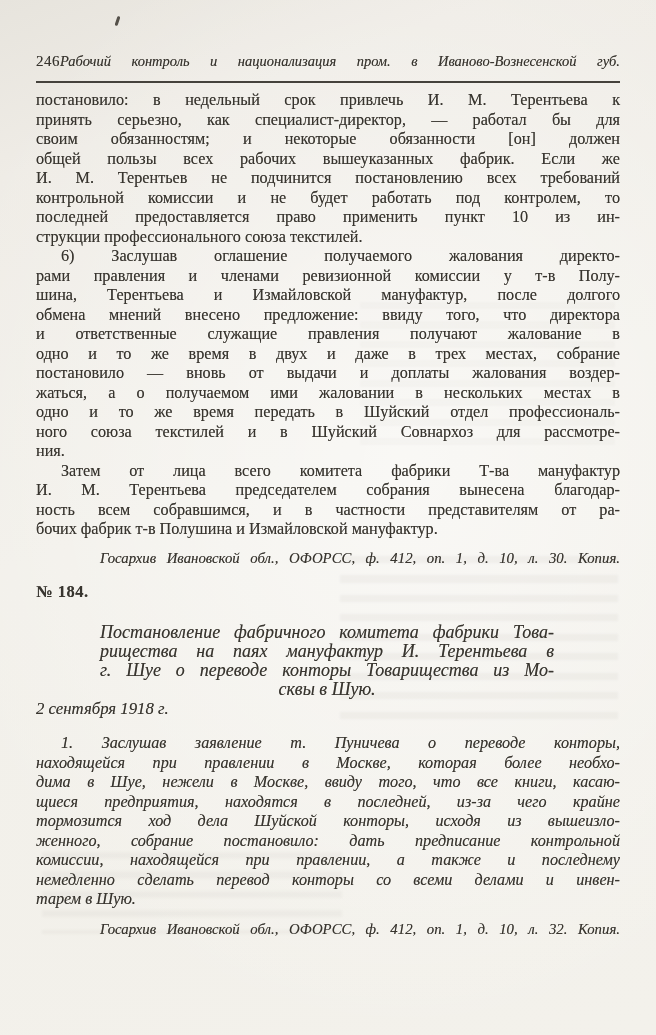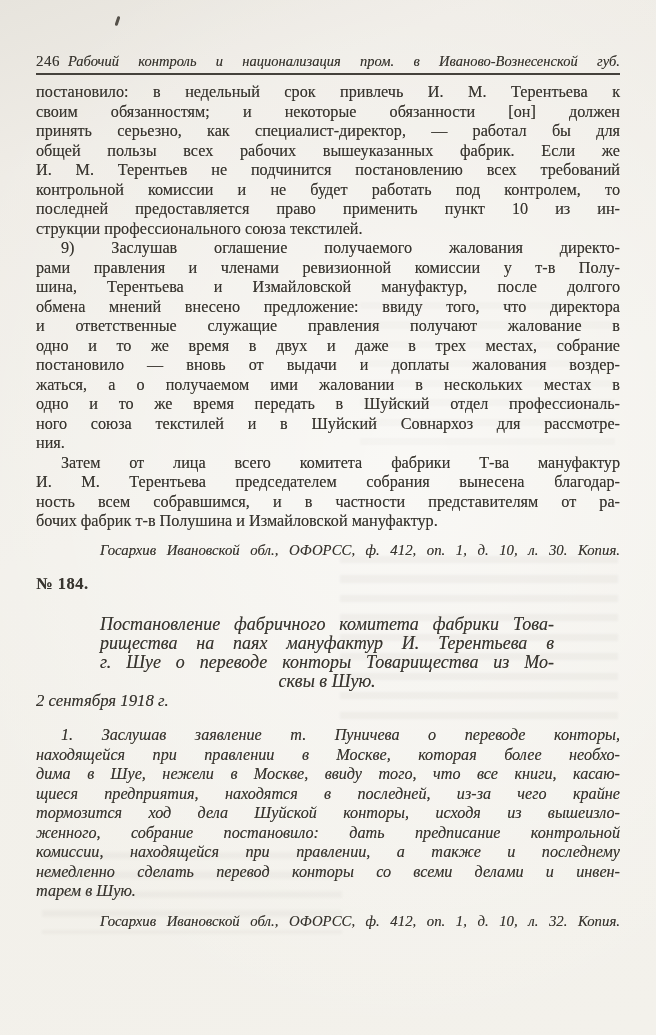--- a/index.html
+++ b/index.html
@@ -15,22 +15,22 @@
     background:
       radial-gradient(120% 90% at 62% 45%, rgba(255,255,255,.55), rgba(255,255,255,0) 62%),
       linear-gradient(160deg, #e7e4dd 0%, #efece6 14%, #f2f0ea 45%, #f3f1eb 100%);
     text-shadow:0 0 .4px rgba(56,53,47,.55);
   }
 
   .content { position:absolute; left:36px; top:52px; width:584px; }
 
   
   .running-header {
-    display:flex; align-items:flex-start; gap:8px;
-    padding-bottom:3px;
+    display:flex; align-items:flex-start; 
+    padding-bottom:11px;
     border-bottom:2px solid #45423c;
     line-height:18px;
   }
   .page-num { font-size:15px; letter-spacing:.5px; }
   .running-title {
     flex:1; font-style:italic; font-size:14.5px;
     text-align:justify; text-align-last:justify;
   }
 
   
@@ -94,30 +94,30 @@
   <div class="content">
 
     <div class="running-header">
       <span class="page-num">246</span>
       <span class="running-title">Рабочий контроль и национализация пром. в Иваново-Вознесенской губ.</span>
     </div>
 
     <div class="body-text">
       <div class="para">
           <div class="jline">постановило: в недельный срок привлечь И. М. Терентьева к</div>
+          <div class="jline">принять серьезно, как специалист-директор, — работал бы для</div>
           <div class="jline">своим обязанностям; и некоторые обязанности [он] должен</div>
-          <div class="jline">принять серьезно, как специалист-директор, — работал бы для</div>
           <div class="jline">общей пользы всех рабочих вышеуказанных фабрик. Если же</div>
           <div class="jline">И. М. Терентьев не подчинится постановлению всех требований</div>
           <div class="jline">контрольной комиссии и не будет работать под контролем, то</div>
           <div class="jline">последней предоставляется право применить пункт 10 из ин-</div>
           <div class="jline last">струкции профессионального союза текстилей.</div>
         </div>
       <div class="para indent-first">
-          <div class="jline">9) Заслушав оглашение получаемого жалования директо-</div>
+          <div class="jline">6) Заслушав оглашение получаемого жалования директо-</div>
           <div class="jline">рами правления и членами ревизионной комиссии у т-в Полу-</div>
           <div class="jline">шина, Терентьева и Измайловской мануфактур, после долгого</div>
           <div class="jline">обмена мнений внесено предложение: ввиду того, что директора</div>
           <div class="jline">и ответственные служащие правления получают жалование в</div>
           <div class="jline">одно и то же время в двух и даже в трех местах, собрание</div>
           <div class="jline">постановило — вновь от выдачи и доплаты жалования воздер-</div>
           <div class="jline">жаться, а о получаемом ими жаловании в нескольких местах в</div>
           <div class="jline">одно и то же время передать в Шуйский отдел профессиональ-</div>
           <div class="jline">ного союза текстилей и в Шуйский Совнархоз для рассмотре-</div>
           <div class="jline last">ния.</div>

